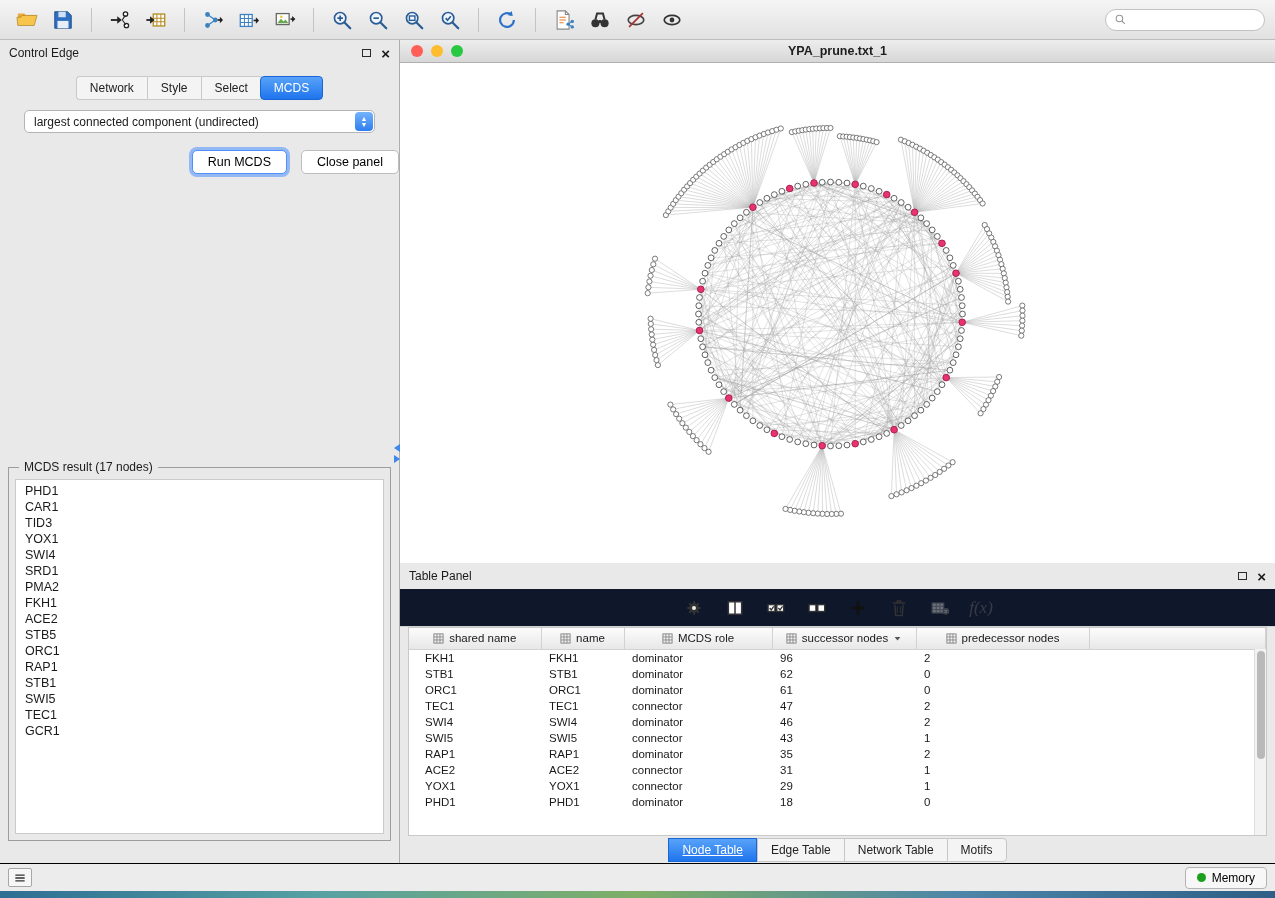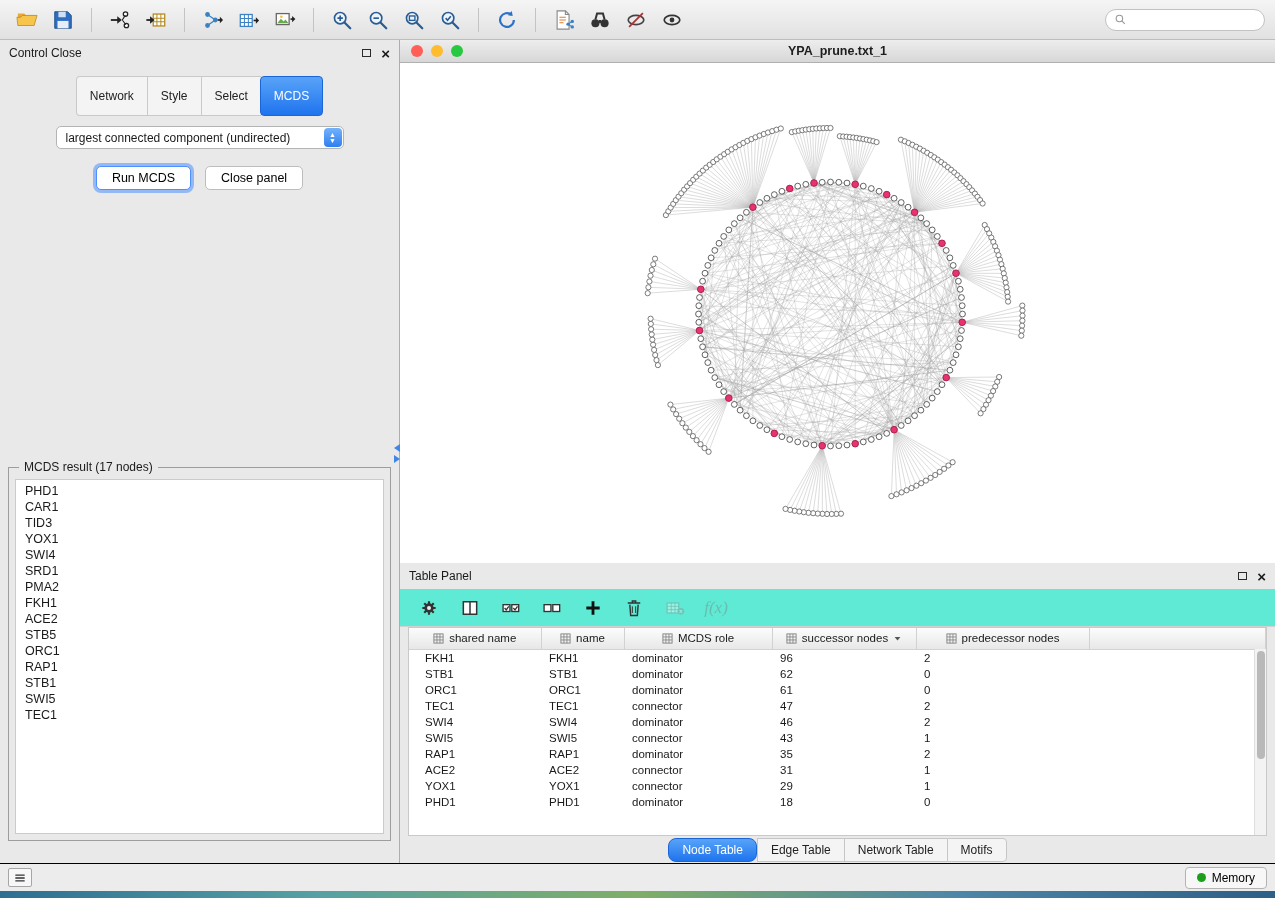--- a/index.html
+++ b/index.html
@@ -22,34 +22,34 @@
   .search-field input { border:none; outline:none; flex:1; font-size:12px; background:transparent; min-width:0; }
   
   .main { display:flex; height:823px; position:relative; }
   
   .control-panel { width:400px; background:#e9e9e9; border-right:1px solid #aeaeae; position:relative; flex:none; }
   .panel-header { height:26px; display:flex; align-items:center; padding:0 9px; font-size:12px; }
   .win-btns { margin-left:auto; display:flex; gap:10px; align-items:center; }
   .sq-icon { width:9px; height:8px; border:1.5px solid #2b2b2b; display:inline-block; }
   .x-icon { font-weight:bold; font-size:15px; color:#1b1b1b; line-height:1; }
   .cp-tabs { display:flex; justify-content:center; margin-top:10px; }
-  .cp-tab { font-size:12px; padding:12px 13px; background:#f4f4f4; border:1px solid #c9c9c9;
+  .cp-tab { font-size:12px; padding:4px 13px; background:#f4f4f4; border:1px solid #c9c9c9;
     border-right:none; color:#222; cursor:pointer; }
   .cp-tab:first-child { border-radius:4px 0 0 4px; }
   .cp-tab.active { background:linear-gradient(#58a3f8,#1f74ee); color:#fff;
     border:1px solid #1b66d6; border-radius:4px; margin-left:-1px; }
   .opt-label { text-align:center; margin-top:24px; font-size:12.5px; }
-  .combo { width:288px; margin:10px auto 0; height:23px; background:#fff; border:1px solid #b4b4b4;
+  .combo { width:351px; margin:10px auto 0; height:23px; background:#fff; border:1px solid #b4b4b4;
     border-radius:5px; display:flex; align-items:center; font-size:12px; padding:0 22px 0 9px;
     position:relative; cursor:pointer; }
   .combo .stepper { position:absolute; right:1px; top:1px; bottom:1px; width:18px;
     background:linear-gradient(#74b3fb,#2e7ef0); border-radius:4px; color:#fff;
     display:flex; flex-direction:column; align-items:center; justify-content:center;
     font-size:7px; line-height:6px; }
-  .cp-buttons { display:flex; justify-content:center; gap:14px; margin-top:17px; }
+  .cp-buttons { display:flex; justify-content:flex-end; gap:14px; margin-top:17px; }
   .cp-btn { font-family:inherit; font-size:12.5px; padding:4px 15px; background:#fff;
     border:1px solid #bdbdbd; border-radius:5px; cursor:pointer; }
   .cp-btn.focus { box-shadow:0 0 0 3px rgba(77,144,254,.55); border-color:#4d90fe; }
   .fieldset { position:absolute; left:8px; right:8px; top:427px; bottom:22px; border:1px solid #9d9d9d; }
   .fieldset .legend { position:absolute; top:-8px; left:10px; background:#e9e9e9; padding:0 5px; font-size:12px; }
   .mcds-list { position:absolute; left:6px; right:6px; top:11px; bottom:6px; background:#fff;
     border:1px solid #cbcbcb; padding:3px 9px; font-size:12.5px; line-height:16px; overflow:hidden; }
   .mcds-item { height:16px; }
   
   .split-arrows { position:absolute; left:-6px; top:404px; width:11px; display:flex; flex-direction:column; gap:3px; z-index:5; }
@@ -60,22 +60,22 @@
   .network-window { height:523px; display:flex; flex-direction:column; flex:none; }
   .net-titlebar { height:23px; background:linear-gradient(#ededed,#d7d7d7);
     border-bottom:1px solid #b0b0b0; display:flex; align-items:center; position:relative; flex:none; }
   .lights { display:flex; gap:8px; margin-left:11px; z-index:2; }
   .light { width:12px; height:12px; border-radius:50%; cursor:pointer; }
   .net-title { position:absolute; left:0; right:0; text-align:center; font-size:12.5px; font-weight:bold; color:#1d1d1d; }
   .net-canvas { flex:1; background:#fff; position:relative; overflow:hidden; }
   .net-canvas svg { position:absolute; inset:0; width:100%; height:100%; }
   
   .table-panel { flex:1; background:#e9e9e9; display:flex; flex-direction:column; min-height:0; }
-  .tp-toolbar { height:38px; background:#5eead4; display:flex; align-items:center; gap:15px;
-    padding:0 16px; border-bottom:1px solid #d2d2d2; flex:none; }
+  .tp-toolbar { height:38px; background:#0f172a; display:flex; align-items:center; gap:15px;
+    padding:0 16px; border-bottom:1px solid #d2d2d2; flex:none;justify-content:center; }
   .tp-btn { width:26px; height:26px; border:none; background:transparent; padding:0;
     display:flex; align-items:center; justify-content:center; cursor:pointer; }
   .tp-btn svg { width:20px; height:20px; }
   .tp-btn.disabled { opacity:.38; }
   .fx { font-family:"Liberation Serif", serif; font-style:italic; font-size:17px; color:#777; }
   .table-wrap { flex:1; background:#fff; margin:0 8px; border:1px solid #c9c9c9; position:relative; overflow:hidden; min-height:0; }
   table { border-collapse:collapse; table-layout:fixed; width:100%; font-size:11.5px; }
   col.c0{width:132px} col.c1{width:83px} col.c2{width:148px} col.c3{width:144px} col.c4{width:173px}
   thead th { height:21px; background:linear-gradient(#fcfcfc,#e7e7e7); border:1px solid #d2d2d2;
     border-top:none; font-weight:normal; font-size:11.5px; padding:0 4px; cursor:pointer; }
@@ -86,21 +86,21 @@
   .chev { width:9px; height:9px; flex:none; }
   tbody td { height:16px; padding:0 8px; white-space:nowrap; overflow:hidden; line-height:16px; }
   tbody td:first-child { padding-left:16px; }
   tbody td.num { padding-right:14px; }
   .vscroll { position:absolute; right:0; top:21px; bottom:0; width:12px; background:#f3f3f3; border-left:1px solid #dedede; }
   .vthumb { position:absolute; top:2px; left:2px; width:8px; height:108px; background:#b9b9b9; border-radius:4px; }
   .tp-tabs { height:27px; display:flex; justify-content:center; align-items:center; background:#e9e9e9; flex:none; }
   .tp-tab { font-size:12px; padding:4px 13px; background:#f4f4f4; border:1px solid #c6c6c6;
     border-right:none; color:#222; cursor:pointer; }
   .tp-tab:last-child { border-right:1px solid #c6c6c6; border-radius:0 4px 4px 0; }
-  .tp-tab.active { background:linear-gradient(#58a3f8,#1f74ee); color:#fff; border:1px solid #1b66d6; border-radius:8px; }
+  .tp-tab.active { background:linear-gradient(#58a3f8,#1f74ee); color:#fff; border:1px solid #1b66d6; border-radius:0;text-decoration:underline; }
   
   .status-bar { height:28px; background:#ececec; border-top:1px solid #000000;
     display:flex; align-items:center; padding:0 8px; }
   .menu-btn { width:24px; height:19px; border:1px solid #a6a6a6; background:#f7f7f7; border-radius:2px;
     display:flex; align-items:center; justify-content:center; cursor:pointer; padding:0; }
   .memory-btn { margin-left:auto; display:flex; align-items:center; gap:6px; border:1px solid #b3b3b3;
     background:#f7f7f7; border-radius:4px; padding:3px 11px; font-size:12px; cursor:pointer; font-family:inherit; }
   .dot { width:9px; height:9px; border-radius:50%; }
   .desktop-strip { height:7px; background:linear-gradient(90deg,#2e6e93,#57a1a3,#7fae67,#4d86a8,#2e5f86); }
 </style>
@@ -243,21 +243,21 @@
         <path d="M14.5 14.5L20 20" stroke="#979797" stroke-width="2"></path>
       </svg>
     <input type="text" placeholder="" style="">
   </div>
 </div>
 
 <div class="main">
 
   <div class="control-panel">
     <div class="panel-header">
-      <span>Control Close</span>
+      <span>Control Edge</span>
       <span class="win-btns">
         <span class="sq-icon"></span>
         <span class="x-icon">×</span>
       </span>
     </div>
     <div class="cp-tabs">
       <span class="cp-tab">Network</span>
       <span class="cp-tab">Style</span>
       <span class="cp-tab">Select</span>
       <span class="cp-tab active">MCDS</span>
@@ -284,20 +284,21 @@
           <div class="mcds-item">SRD1</div>
           <div class="mcds-item">PMA2</div>
           <div class="mcds-item">FKH1</div>
           <div class="mcds-item">ACE2</div>
           <div class="mcds-item">STB5</div>
           <div class="mcds-item">ORC1</div>
           <div class="mcds-item">RAP1</div>
           <div class="mcds-item">STB1</div>
           <div class="mcds-item">SWI5</div>
           <div class="mcds-item">TEC1</div>
+          <div class="mcds-item">GCR1</div>
         </div>
     </div>
   </div>
 
   <div class="right-col">
     <div class="split-arrows">
       <span class="tri-l"></span>
       <span class="tri-r"></span>
     </div>
 

